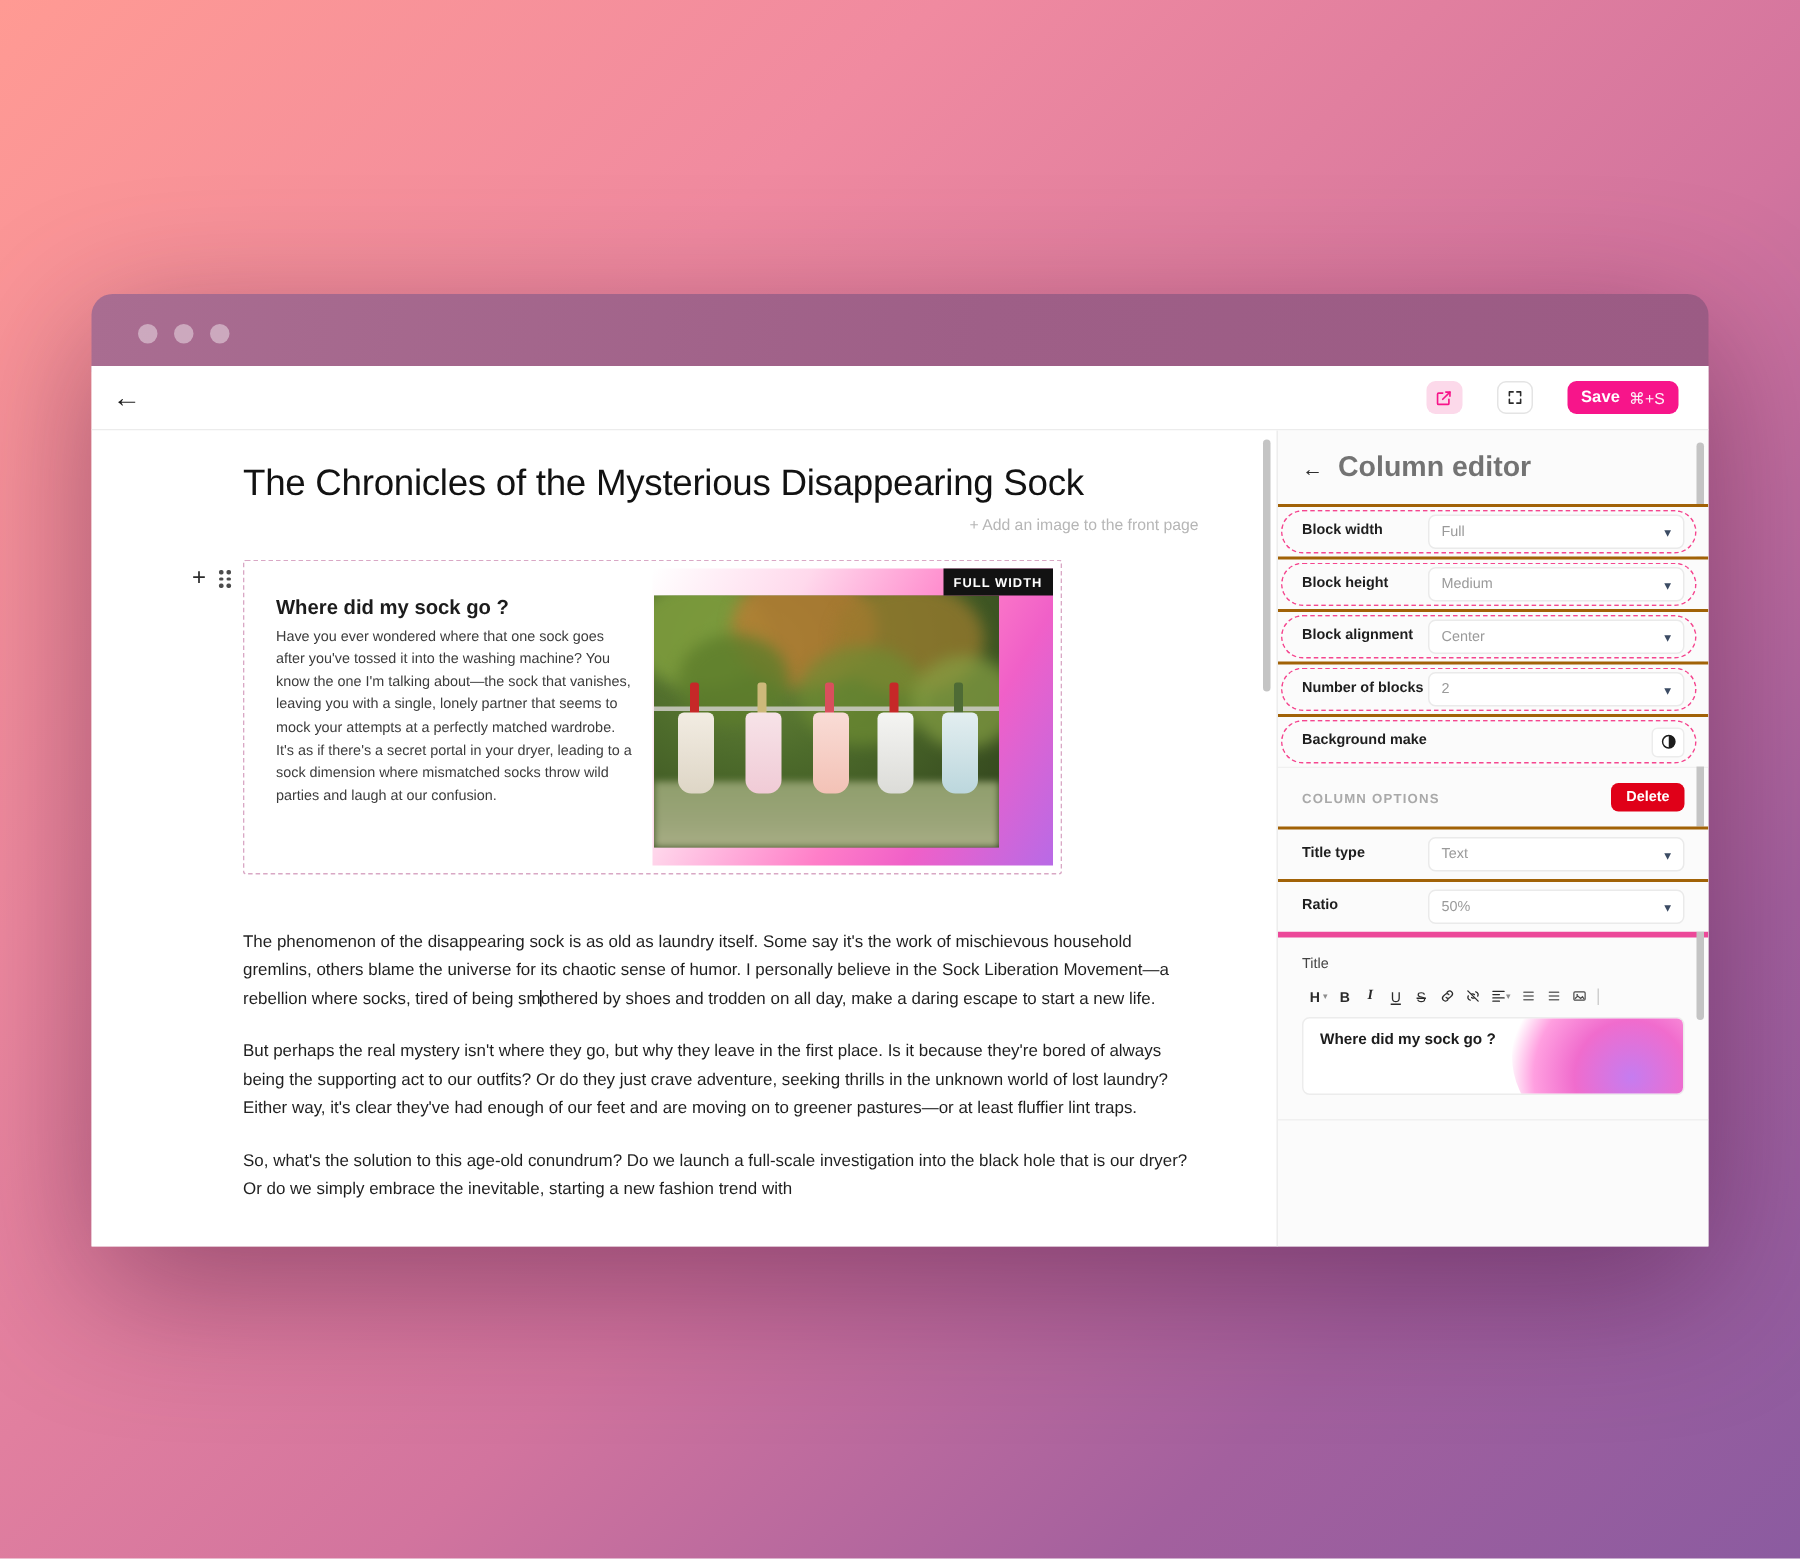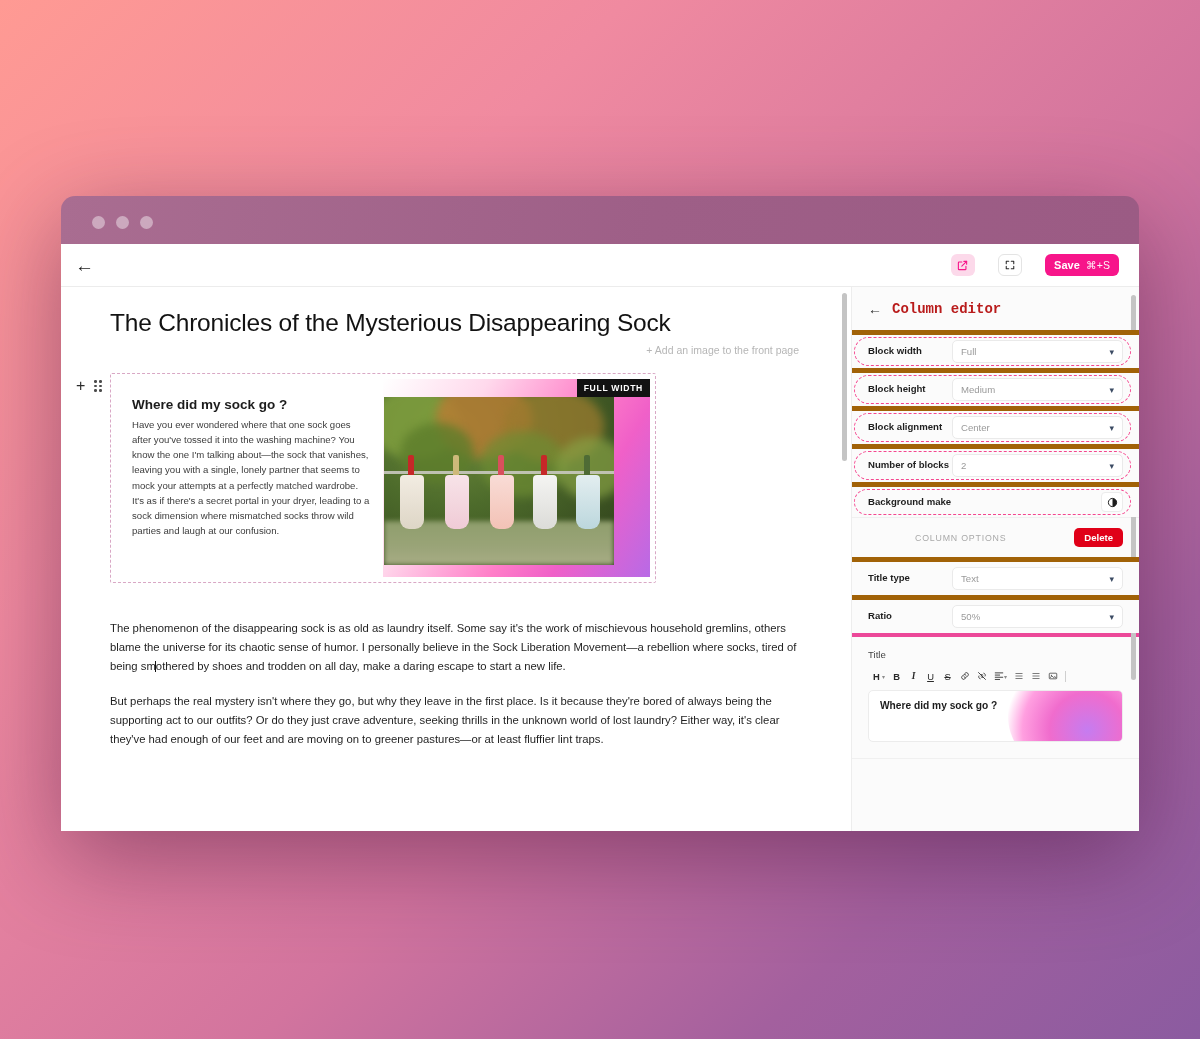--- a/index.html
+++ b/index.html
@@ -47,21 +47,21 @@
     font-family: "Liberation Sans", sans-serif; cursor: pointer;
     display: flex; align-items: center; gap: 6px; letter-spacing: .1px;
   }
   #save-shortcut { font-weight: 400; font-size: 10.5px; opacity: .95; }
   
   #workspace { display: flex; height: 544px; }
   #doc-pane {
     width: 790px; background: #fff; position: relative;
     overflow: hidden; padding: 22px 0 0 0;
   }
-  #doc-inner { padding-left: 49px; padding-right: 52px; }
+  #doc-inner { padding-left: 101px; padding-right: 52px; }
   #doc-title {
     font-size: 24.5px; font-weight: 400; color: #121212; letter-spacing: -.2px;
     white-space: nowrap;
   }
   #add-cover {
     margin-top: 7px; font-size: 10.5px; color: #b6b6b6; cursor: pointer; text-align: right;
   }
   
   #block-wrap { position: relative; margin-top: 17px; }
   #block-controls {
@@ -108,24 +108,24 @@
   #doc-scrollbar { right: 4px; top: 6px; height: 168px; }
   
   #side-pane {
     flex: 1; background: #fbfbfb; border-left: 1px solid #ededed;
     position: relative; overflow: hidden;
   }
   #panel-scroll-track { position: absolute; right: 3px; top: 8px; width: 5px; height: 385px;
                         border-radius: 3px; background: #c4c4c4; }
   #panel-head { display: flex; align-items: center; gap: 10px; padding: 14px 16px 13px 16px; }
   #panel-back { font-size: 14px; color: #2d2d2d; cursor: pointer; line-height: 1; }
-  #panel-title { font-size: 14px; font-weight: 700; color: #b91c1c; font-family: Liberation Mono, monospace; }
+  #panel-title { font-size: 19px; font-weight: 700; color: #737373; }
   .prow {
     display: flex; align-items: center; min-height: 35px;
-    padding: 5px 16px; border-top: 5px solid #a16207; background: #fbfbfb;
+    padding: 5px 16px; border-top: 2px solid #a16207; background: #fbfbfb;
     position: relative;
   }
   .prow-label { font-size: 9.6px; font-weight: 700; color: #1e1e1e; width: 84px; line-height: 1.3; }
   .pselect {
     flex: 1; height: 23px; background: #fff; border: 1px solid #eaeaea; border-radius: 5px;
     display: flex; align-items: center; padding: 0 8px; font-size: 9.6px; color: #9a9a9a;
     cursor: pointer;
   }
   .chev { margin-left: auto; color: #3b4b63; font-size: 9px; }
   
@@ -142,21 +142,21 @@
     border-radius: 50%; background: #fff; box-shadow: 0 1px 2px rgba(0,0,0,.3);
   }
   #bgcolor-swatch {
     margin-left: auto; width: 22px; height: 20px; border-radius: 4px; background: #fff;
     border: 1px solid #ececec; display: flex; align-items: center; justify-content: center;
     cursor: pointer;
   }
   #options-row {
     display: flex; align-items: center; padding: 10px 16px; border-top: 1px solid #f0f0f0;
   }
-  #options-label { font-size: 8.8px; letter-spacing: .8px; color: #a9a9a9; font-weight: 400; margin-left: 47px; }
+  #options-label { font-size: 8.8px; letter-spacing: .8px; color: #a9a9a9; font-weight: 700; }
   #delete-button {
     margin-left: auto; background: #e00018; color: #fff; border: none; border-radius: 5px;
     font-size: 9.6px; font-weight: 700; padding: 4px 10px; cursor: pointer;
     font-family: "Liberation Sans", sans-serif;
   }
   #title-section { padding: 12px 16px 16px 16px; border-top: 4px solid #ec4899; }
   #title-label { font-size: 9.6px; color: #444; margin-bottom: 9px; }
   #rte-toolbar {
     display: flex; align-items: center; gap: 0px; margin-bottom: 7px;
     font-size: 9.4px; color: #2a2a2a;
@@ -271,20 +271,21 @@
                     <div class="sock" style="left:192px;background:linear-gradient(#e3eef0,#bcd7dd);"></div>
                   </div>
                 </div>
               </div>
             </div>
           </div>
 
           <div id="doc-paras">
             <p><span>The phenomenon of the disappearing sock is as old as laundry itself. Some say it's the work of mischievous household gremlins, others blame the universe for its chaotic sense of humor. I personally believe in the Sock Liberation Movement—a rebellion where socks, tired of being sm</span><span class="caret"></span><span>othered by shoes and trodden on all day, make a daring escape to start a new life.</span></p>
             <p>But perhaps the real mystery isn't where they go, but why they leave in the first place. Is it because they're bored of always being the supporting act to our outfits? Or do they just crave adventure, seeking thrills in the unknown world of lost laundry? Either way, it's clear they've had enough of our feet and are moving on to greener pastures—or at least fluffier lint traps.</p>
+            <p>So, what's the solution to this age-old conundrum? Do we launch a full-scale investigation into the black hole that is our dryer? Or do we simply embrace the inevitable, starting a new fashion trend with</p>
           </div>
         </div>
       </div>
 
       <div id="side-pane">
         <div id="panel-scroll-track"></div>
 
         <div id="panel-head">
           <span id="panel-back">←</span>
           <span id="panel-title">Column editor</span>

